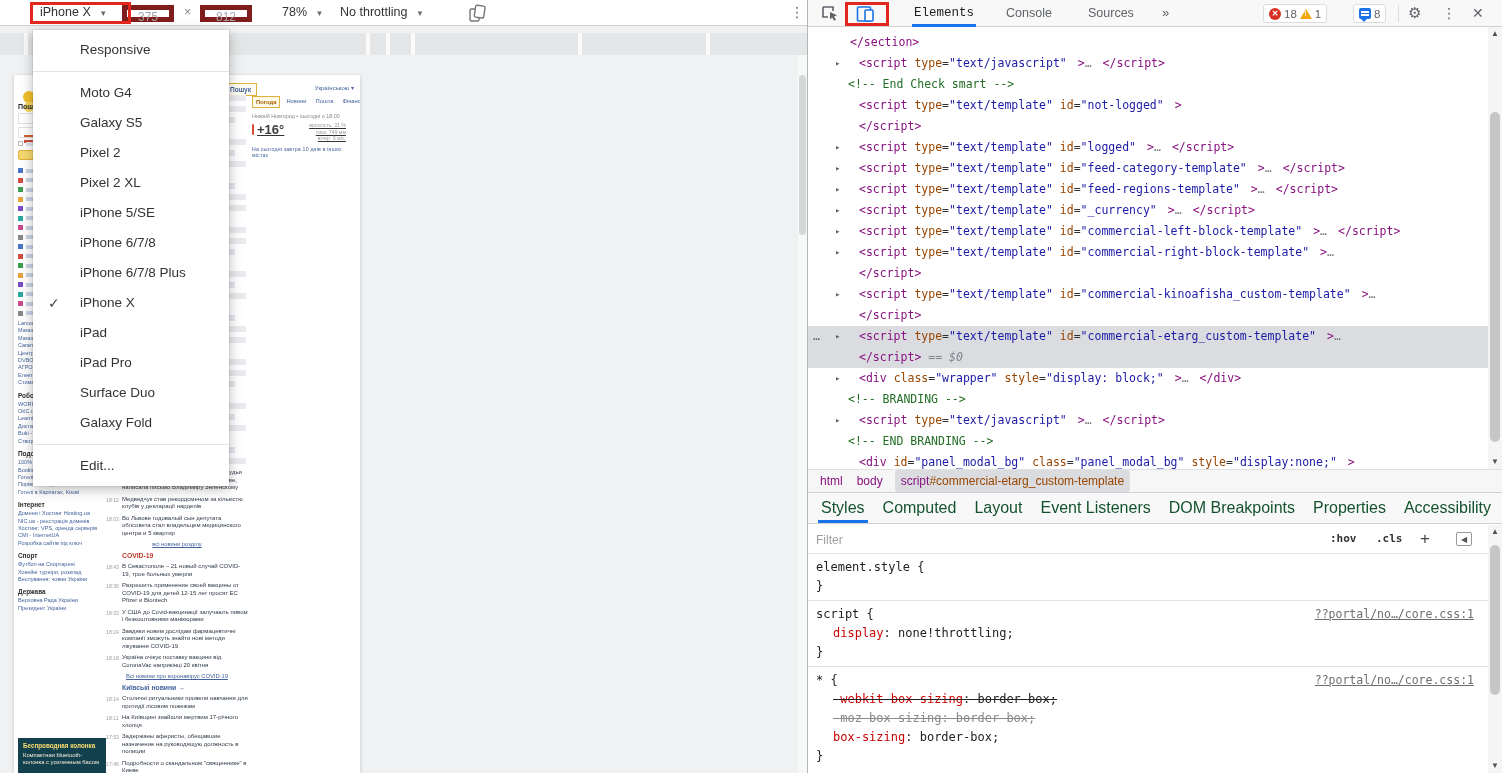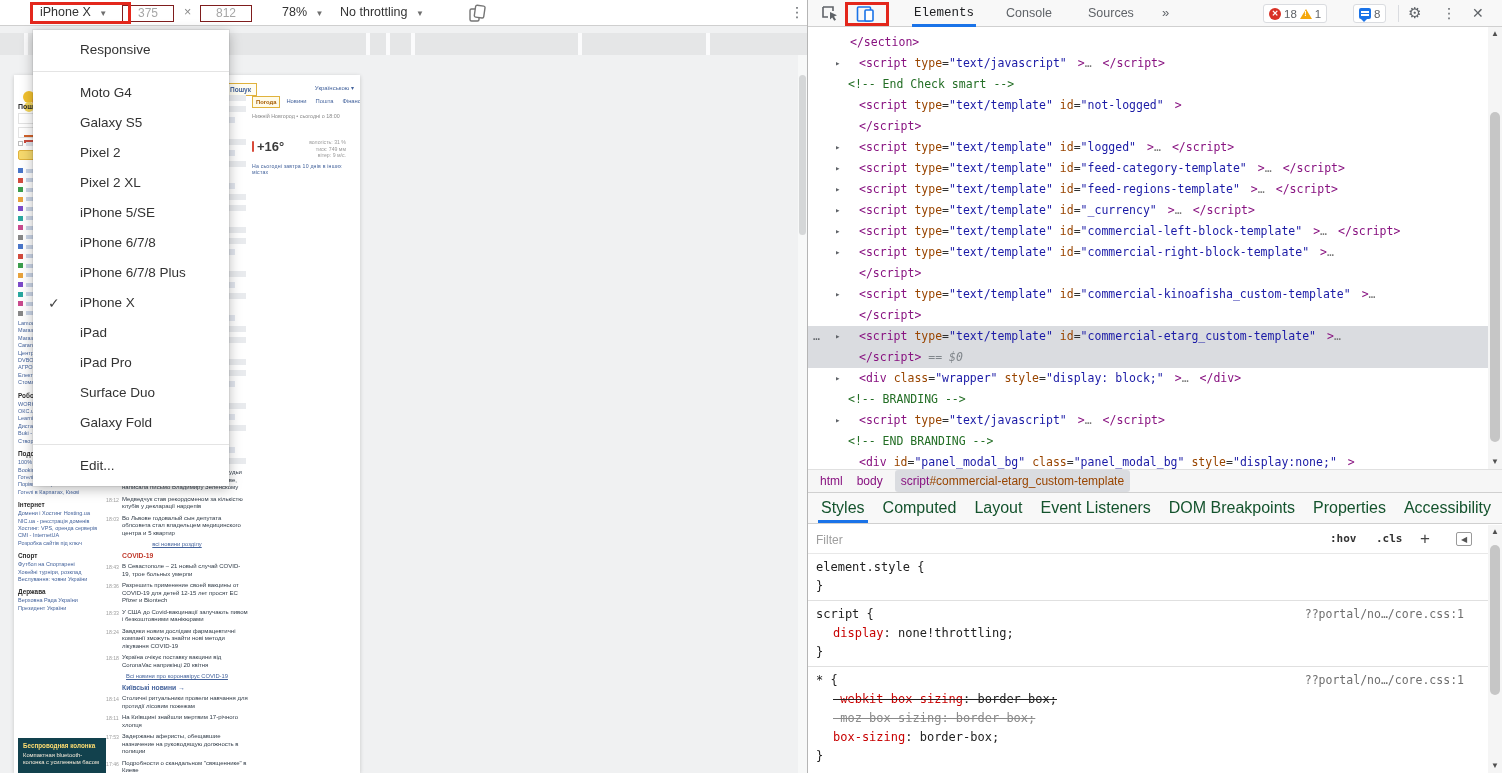--- a/index.html
+++ b/index.html
@@ -5,21 +5,21 @@
   * { margin:0; padding:0; box-sizing:border-box; }
   html,body { width:1502px; height:773px; overflow:hidden; }
   body { font-family:"Liberation Sans", sans-serif; background:#fff; position:relative; }
   #root { position:absolute; inset:0; width:1502px; height:773px; }
 
   
   #left-pane { position:absolute; left:0; top:0; width:807px; height:773px; background:#f0f1f2; }
   #device-toolbar { position:absolute; left:0; top:0; width:807px; height:26px; background:#fff; border-bottom:1px solid #cfcfcf; font-size:12.5px; color:#333; }
   .dt-item { position:absolute; top:0; line-height:25px; white-space:nowrap; }
   .caret { font-size:8px; color:#6e6e6e; margin-left:5px; }
-  .dim-input { position:absolute; top:5px; width:52px; height:17px; border:1px solid #7f1d1d; background:#fff; color:#a6a6a6; font-size:12px; text-align:center; line-height:15px; }
+  .dim-input { position:absolute; top:5px; width:52px; height:17px; border:5px solid #7f1d1d; background:#fff; color:#a6a6a6; font-size:12px; text-align:center; line-height:15px; }
   .anno-box { position:absolute; border:3px solid #e3271c; pointer-events:none; z-index:60; }
   #rotate-icon { position:absolute; left:468px; top:4px; }
   #dm-kebab { position:absolute; left:790px; top:0; line-height:25px; color:#5f6368; font-size:14px; }
 
   #tab-strip { position:absolute; left:0; top:33px; width:807px; height:22px; background:#e5e6e7; }
   .strip-gap { position:absolute; top:0; width:4px; height:22px; background:#fbfbfc; }
 
   #page-scrollbar { position:absolute; left:798px; top:55px; width:9px; height:718px; background:#f7f8f8; }
   #page-scroll-thumb { position:absolute; left:1px; top:20px; width:7px; height:160px; background:#d5d7d8; border-radius:4px; }
 
@@ -35,21 +35,21 @@
   #logo-sub1 { top:46px; } #logo-sub2 { top:51px; width:20px; background:#c94b3e; }
   #search-btn { position:absolute; left:210px; top:8px; padding:2px 5px; border:1px solid #e0b23c; background:#fffdf2; color:#44639c; font-weight:bold; font-size:6.5px; }
   #lang-switch { position:absolute; right:6px; top:9px; color:#44639c; font-size:6px; }
 
   #nav-tabs { position:absolute; left:238px; top:21px; width:100px; display:flex; gap:3px; }
   .nav-tab { font-size:5.8px; color:#44639c; padding:2px 3px; }
   .nav-tab.active { border:1px solid #e0b23c; background:#fffbe9; color:#a65b00; font-weight:bold; }
 
   #weather { position:absolute; left:238px; top:38px; width:94px; }
   #w-loc { color:#8a8a8a; font-size:5.4px; }
-  #w-row { display:flex; margin-top:20px; }
+  #w-row { display:flex; margin-top:3px;text-decoration:underline; }
   #w-temp { font-size:13px; color:#3c3c3c; font-weight:bold; }
   #thermo { display:inline-block; width:2px; height:11px; background:#d84a3a; border-radius:1px; margin-right:3px; vertical-align:-1px; }
   #w-details { margin-left:auto; text-align:right; color:#9a9a9a; font-size:5.2px; line-height:6.5px; }
   #w-links { margin-top:4px; color:#44639c; font-size:5.2px; letter-spacing:.2px; }
   .ad { padding:4px 5px; margin-bottom:2px; }
   .ad-title { font-weight:bold; font-size:6.3px; color:#ffdd71; line-height:7.5px; }
   .ad-body { font-size:5.8px; color:#f4ead9; line-height:7px; margin-top:2px; }
 
   
   .m-fill { height:6px; margin:0 2px 5px 18px; background:#e9ebee; position:relative; }
@@ -141,21 +141,21 @@
   #t-hov { left:522px; } #t-cls { left:568px; }
   #t-plus { left:612px; font-family:"Liberation Sans",sans-serif; font-size:17px; font-weight:normal; color:#444; }
   #panel-toggle { position:absolute; left:648px; top:7px; width:16px; height:14px; border:1px solid #9a9a9a; border-radius:2px; color:#555; font-size:8px; text-align:center; line-height:13px; }
 
   
   #dt-styles { position:absolute; left:0; top:554px; width:680px; height:219px; overflow:hidden; font-family:"DejaVu Sans Mono", monospace; font-size:12px; background:#fff; }
   #styles-scroll { left:680px; top:525px; height:248px; }
   .rule { padding:4px 8px 4px 8px; position:relative; }
   .rule-sep { height:1px; background:#e0e0e0; }
   .r-line { line-height:19px; white-space:nowrap; color:#222; }
-  .r-link { position:absolute; right:24px; top:4px; color:#6e6e6e; font-size:11.5px; line-height:19px; }
+  .r-link { position:absolute; right:14px; top:4px; color:#6e6e6e; text-decoration:underline; font-size:11.5px; line-height:19px; }
   .r-prop { padding-left:17px; }
   .pname { color:#c80303; }
   .struck { text-decoration:line-through; }
   .invalid .pname, .invalid { color:#8a8a8a; }
 </style>
 </head>
 <body>
 
 <div id="root">
 

